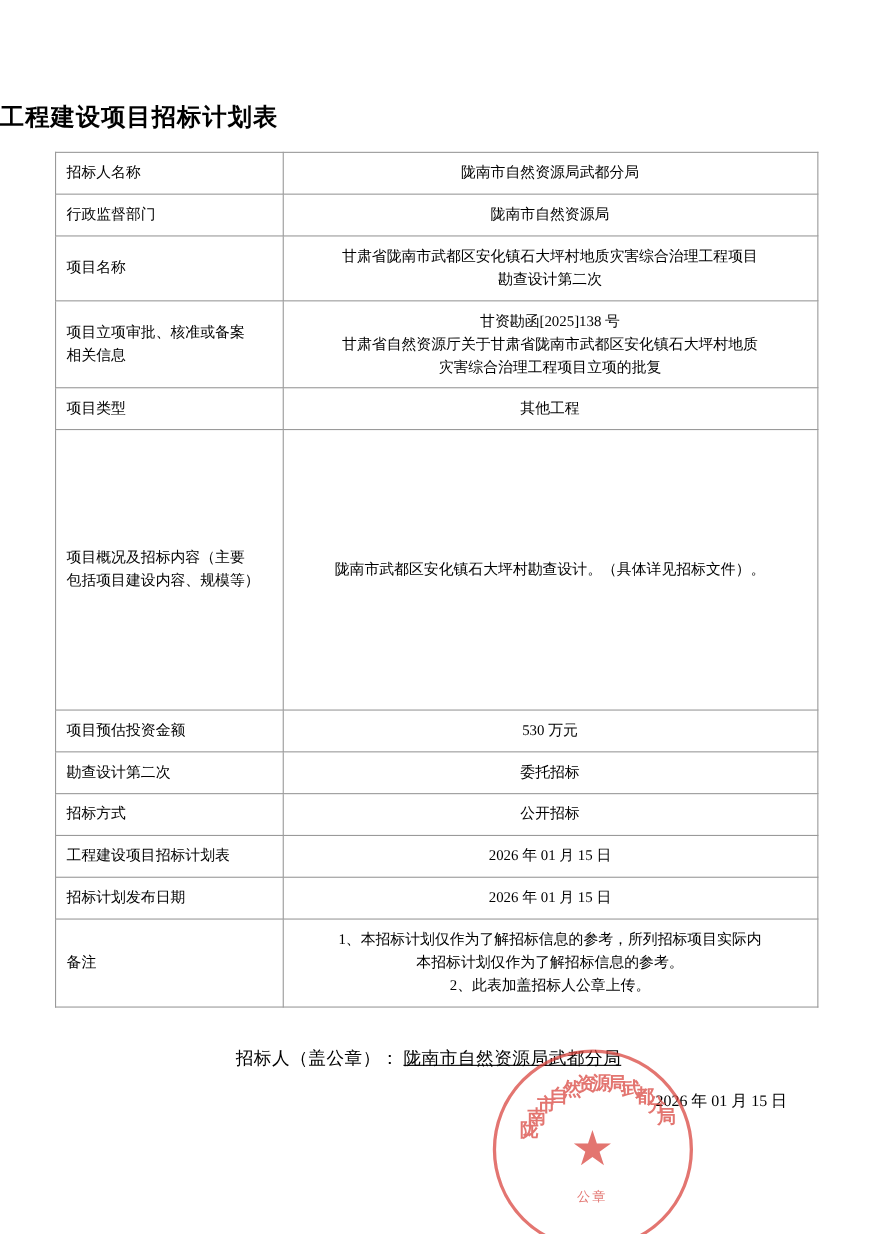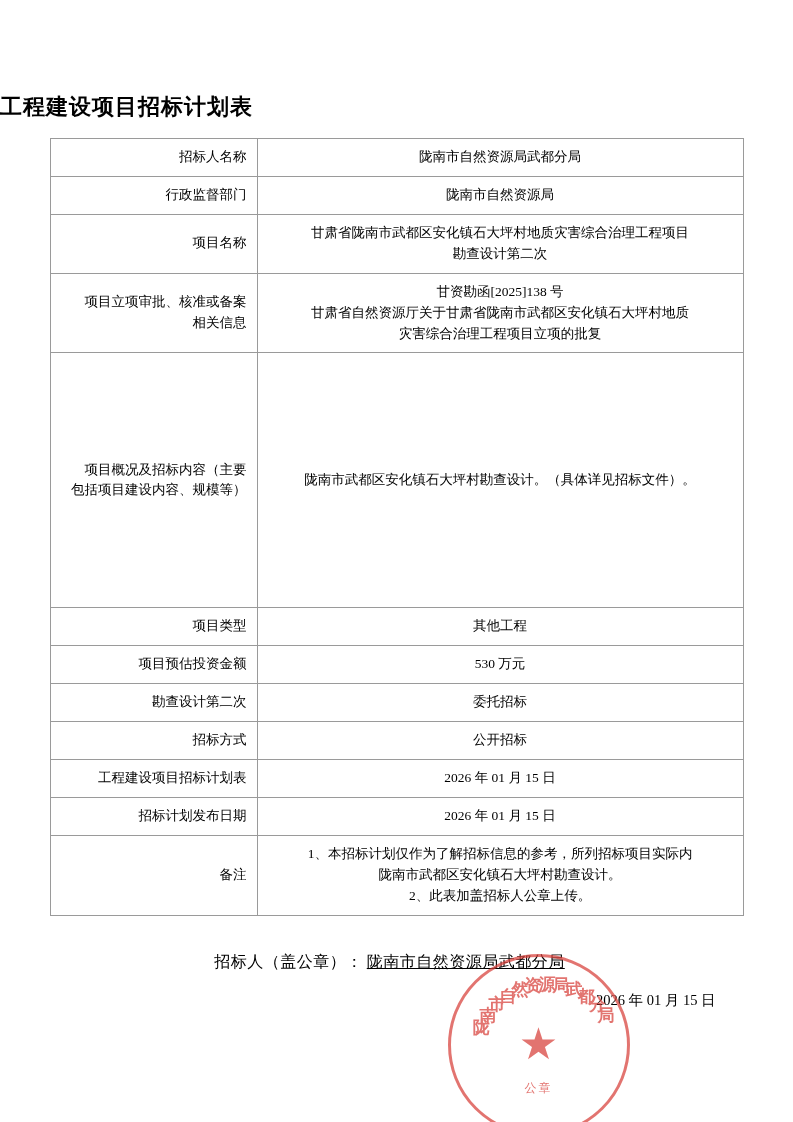--- a/index.html
+++ b/index.html
@@ -40,21 +40,21 @@
   table.main-table td {
     border: 1px solid #9a9a9a;
     font-size: 13.5px;
     line-height: 1.55;
     padding: 8px 10px;
     vertical-align: middle;
     font-family: "Liberation Serif", "DejaVu Serif", serif;
   }
   td.label {
     width: 186px;
-    text-align: right;
+    text-align: left;
   }
   td.value {
     text-align: center;
   }
   td.tall {
     height: 238px;
   }
   td.label-2line {
     line-height: 1.9;
   }
@@ -176,33 +176,33 @@
           <span class="cell-line">相关信息</span>
         </td>
         <td class="value">
           <span class="cell-line">甘资勘函[2025]138 号</span>
           <span class="cell-line">甘肃省自然资源厅关于甘肃省陇南市武都区安化镇石大坪村地质</span>
           <span class="cell-line">灾害综合治理工程项目立项的批复</span>
         </td>
       </tr>
 
       <tr>
+        <td class="label">项目类型</td>
+        <td class="value">其他工程</td>
+      </tr>
+
+      <tr>
         <td class="label label-2line tall">
           <span class="cell-line">项目概况及招标内容（主要</span>
           <span class="cell-line">包括项目建设内容、规模等）</span>
         </td>
         <td class="value tall">陇南市武都区安化镇石大坪村勘查设计。（具体详见招标文件）。</td>
       </tr>
 
       <tr>
-        <td class="label">项目类型</td>
-        <td class="value">其他工程</td>
-      </tr>
-
-      <tr>
         <td class="label">项目预估投资金额</td>
         <td class="value">530 万元</td>
       </tr>
 
       <tr>
         <td class="label">勘查设计第二次</td>
         <td class="value">委托招标</td>
       </tr>
 
       <tr>
@@ -217,21 +217,21 @@
 
       <tr>
         <td class="label">招标计划发布日期</td>
         <td class="value">2026 年 01 月 15 日</td>
       </tr>
 
       <tr>
         <td class="label">备注</td>
         <td class="remark-cell">
           <span class="cell-line">1、本招标计划仅作为了解招标信息的参考，所列招标项目实际内</span>
-          <span class="cell-line">陇南市武都区安化镇石大坪村勘查设计。</span>
+          <span class="cell-line">本招标计划仅作为了解招标信息的参考。</span>
           <span class="cell-line">2、此表加盖招标人公章上传。</span>
         </td>
       </tr>
     </tbody>
   </table>
 
   <div class="sign-area">
     <div class="sign-row">
       <span>招标人（盖公章）：</span><span class="sign-underline">陇南市自然资源局武都分局</span>
     </div>

